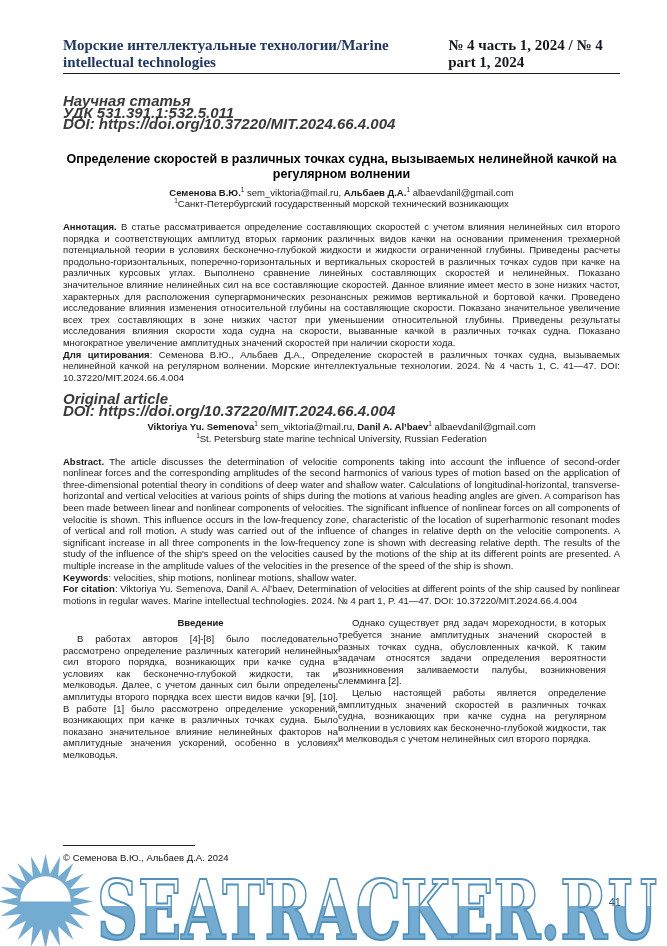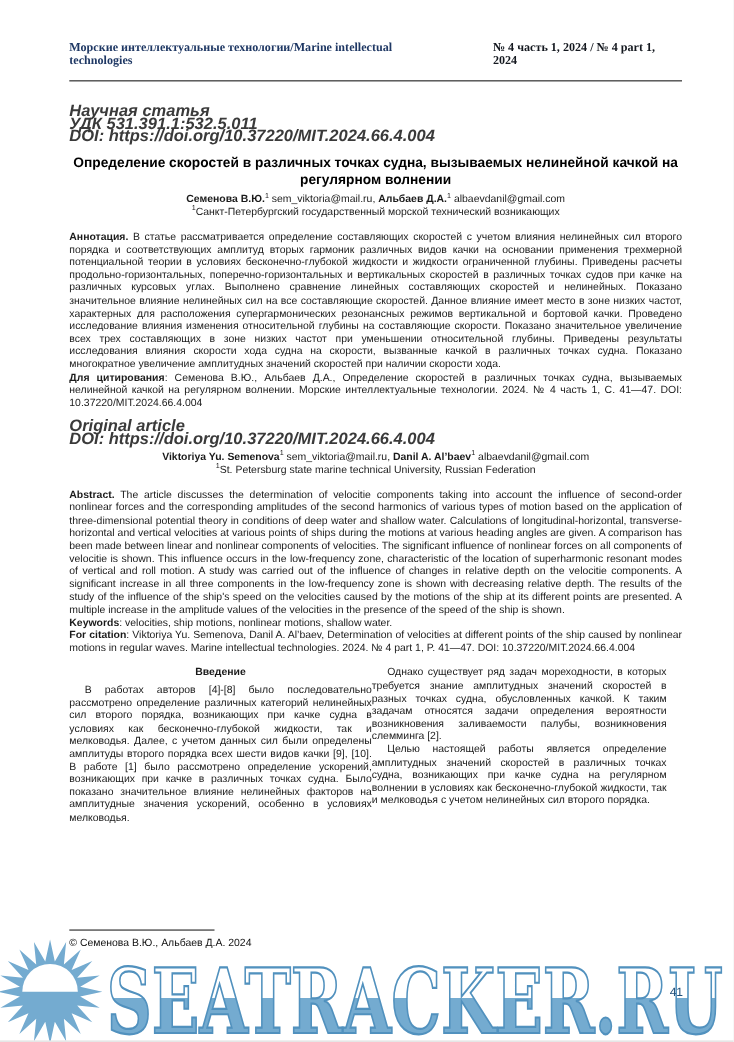--- a/index.html
+++ b/index.html
@@ -6,30 +6,30 @@
   body { background:#e8e8e8; font-family:"Liberation Sans", sans-serif; }
   .page {
     position:relative; width:667px; height:947px; background:#ffffff;
     overflow:hidden; color:#1a1a1a; margin:0 auto;
     border-bottom:1px solid #d8d8d8;
   }
   .content { padding:37px 47px 0 63px; }
 
   .header-row {
     display:flex; justify-content:space-between; align-items:baseline;
-    border-bottom:1.4px solid #1c1c1c; padding-bottom:12px;
-    font-family:"Liberation Serif", serif; font-weight:bold; font-size:11px;gap:32px;
+    border-bottom:1.4px solid #1c1c1c; padding-bottom:2px;
+    font-family:"Liberation Serif", serif; font-weight:bold; font-size:15px;gap:32px;
   }
   .journal-title { color:#1F3864; }
   .journal-issue { color:#14181f; }
 
   .meta-block { margin-top:21px; font-size:15px; line-height:11.6px;
     font-weight:bold; font-style:italic; color:#3a3a3a; }
 
-  .article-title { margin-top:11px; text-align:center; font-weight:bold;
+  .article-title { margin-top:22px; text-align:center; font-weight:bold;
     font-size:12.5px; line-height:15px; color:#000; }
 
   .authors-line { margin-top:5px; text-align:center; font-size:9.5px; line-height:11.6px; }
   .authors-line b, .affil-line b { font-weight:bold; }
   .affil-line { text-align:center; font-size:9.5px; line-height:11.6px; }
   sup { font-size:6.5px; vertical-align:super; line-height:0; }
 
   .abs-block { margin-top:11px; font-size:9.5px; line-height:11.6px; text-align:justify; }
   .abs-block p { margin:0; }
   .run-label { font-weight:bold; }

